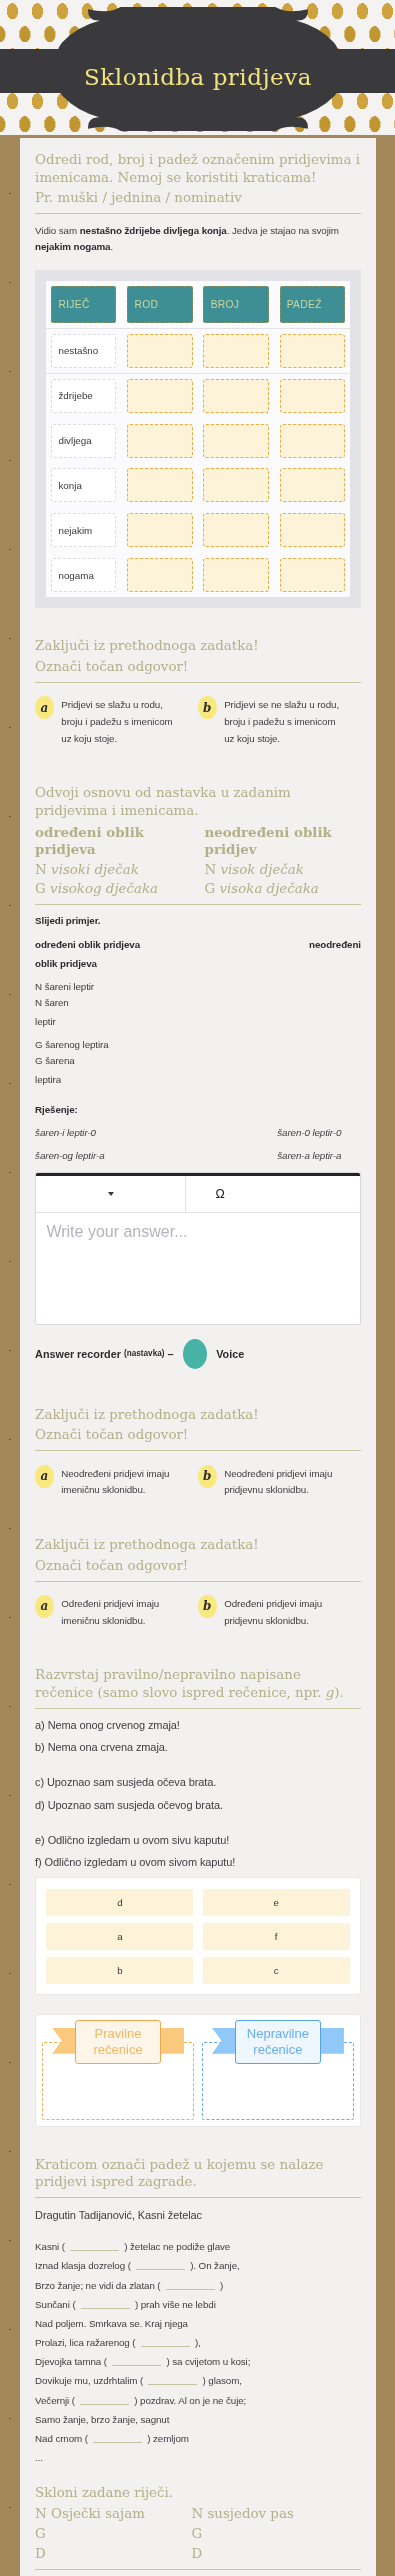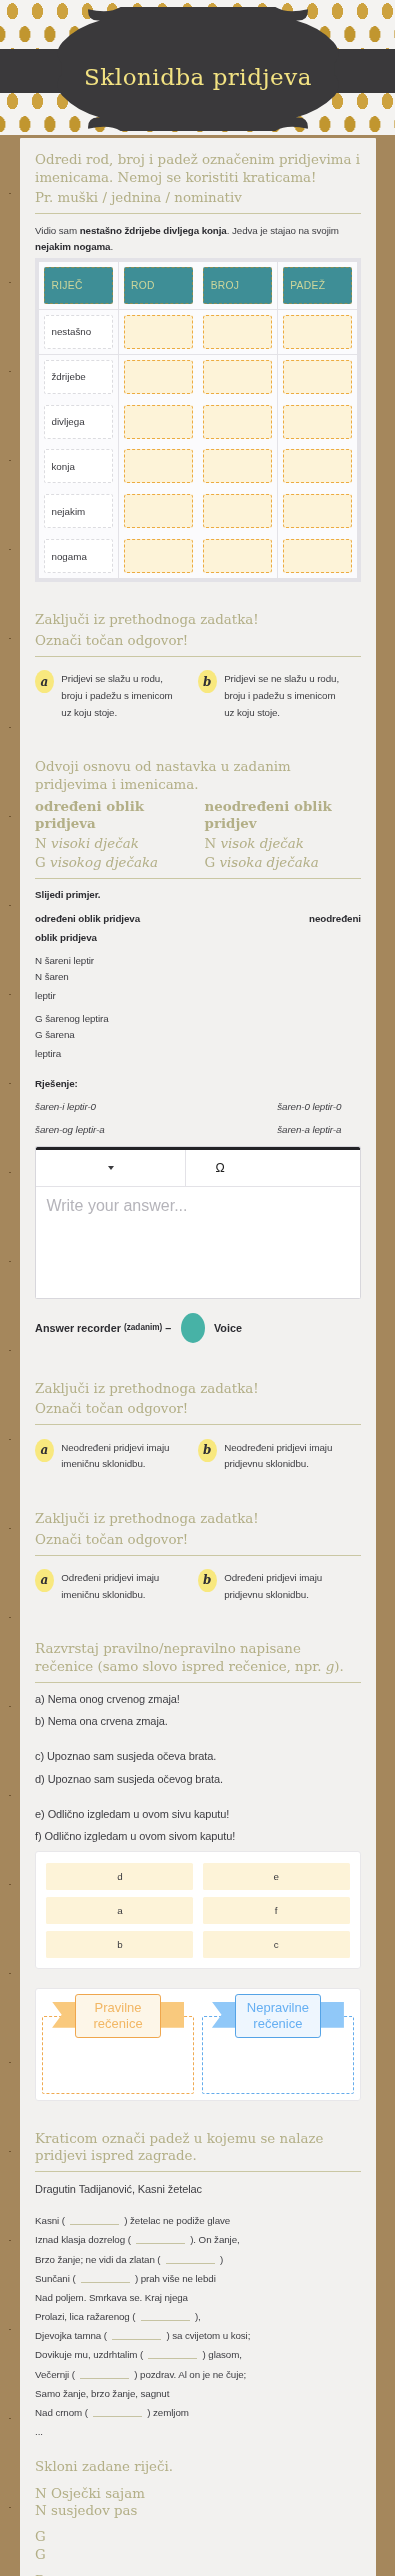--- a/index.html
+++ b/index.html
@@ -24,21 +24,21 @@
   .main-title{position:absolute;top:64px;left:0;width:100%;text-align:center;z-index:3;
     font-family:"DejaVu Serif",serif;font-size:23px;font-weight:500;color:#f2e282;letter-spacing:0.5px;}
   
   .card{margin:2.6px 19.6px 0;background:#f2f1ef;padding:13.4px 15.5px 18.5px;min-height:3637px;border-radius:1px;}
   .q-heading{font-family:"DejaVu Serif",serif;font-size:13.4px;line-height:1.32;color:#b3af87;margin:0;font-weight:500;}
   .q-div{border:none;border-top:0.5px solid #cac7a3;margin:6.2px 0 0;}
   .sp56{height:29px}.sp72{height:37px}.sp40{height:20.6px}
   .txt{font-size:9.8px;line-height:1.7;color:#3e3e43;margin:0;letter-spacing:-0.1px;}
   .txt b,.b{font-weight:700;color:#2c2c31;}
   
-  .wtable{margin-top:2px;background:#e3e2e7;padding:4px;display:grid;grid-template-columns:repeat(4,1fr);gap:0.5px;text-align:center;}
+  .wtable{margin-top:14px;background:#e3e2e7;padding:11px;display:grid;grid-template-columns:repeat(4,1fr);gap:0.5px;text-align:center;}
   .wcell{background:#fbfbfd;padding:5.2px;}
   .hbox{background:#3e8e96;border:1px dashed #8f8f52;border-radius:2.1px;height:35px;display:flex;align-items:center;
     padding-left:6.2px;color:#ccd69b;font-size:10.3px;letter-spacing:0.3px;}
   .wordbox{background:#ffffff;border:1px dashed #dcdce0;border-radius:2.1px;height:32px;display:flex;align-items:center;
     padding-left:6.2px;color:#39393e;font-size:9.8px;}
   .ansbox{background:#fdf3d8;border:1px dashed #ecab41;border-radius:3.1px;height:32px;}
   
   .opts{display:flex;margin-top:13.4px;}
   .opt{flex:0 0 50%;display:flex;align-items:flex-start;box-sizing:border-box;padding-right:14.4px;}
   .letter{flex:0 0 18.5px;height:23px;border-radius:50%;background:#f8e87e;display:flex;align-items:center;justify-content:center;
@@ -84,21 +84,21 @@
   .rib-label{position:relative;z-index:2;border-radius:3.1px;padding:4.6px 3.1px;text-align:center;
     font-size:13px;line-height:1.25;font-weight:500;}
   .rib-label.o{border:1px solid #efa64d;background:#fdf6e8;color:#f2b765;}
   .rib-label.bl{border:1px solid #55a3e6;background:#eef6fe;color:#66aff2;}
   .tail{position:absolute;top:7.7px;height:26px;width:32px;z-index:1;}
   .tail.l{left:-23px;clip-path:polygon(0 0,100% 0,100% 100%,0 100%,30% 50%);}
   .tail.r{right:-23px;clip-path:polygon(0 0,100% 0,100% 100%,70% 50%,100% 100%,0 100%);}
   .tail.o{background:#f9c97d;}
   .tail.bl{background:#90c8f8;}
   
-  .decl-row{display:flex;font-family:"DejaVu Serif",serif;font-size:13.4px;line-height:1.3;color:#b3af87;margin-top:9px;flex-direction:column;}
+  .decl-row{display:flex;font-family:"DejaVu Serif",serif;font-size:13.4px;line-height:1.3;color:#b3af87;margin-top:3px;}
   .decl-row .c1{flex:0 0 48%;}
   .item-line{font-size:11px;color:#3e3e43;margin:10.3px 0 0;letter-spacing:-0.1px;}
   .poemline{font-size:9.8px;color:#3e3e43;margin:8.2px 0 0;letter-spacing:-0.1px;}
 </style>
 </head>
 <body>
 
 <div class="polka">
   <div class="dark-band"></div>
   <svg class="badge" viewBox="0 0 570 252">
@@ -275,21 +275,21 @@
         </div>
       <div class="tool-sep"></div>
       <div class="omega">Ω</div>
     </div>
     <div class="ed-area" style="height:111px">
       <div class="ed-ph">Write your answer...</div>
     </div>
   </div>
   <div class="voice">
     <span class="lab">Answer recorder</span>
-    <span class="opt-lab">(zadanim)</span>
+    <span class="opt-lab">(nastavka)</span>
     <span class="dash">–</span>
     <div class="v-ellipse"></div>
     <span class="lab">Voice</span>
   </div>
 
   <div class="sp72"></div>
 
   <p class="q-heading">Zaključi iz prethodnoga zadatka!</p>
   <p class="q-heading" style="margin-top:3.1px">Označi točan odgovor!</p>
   <hr class="q-div">

